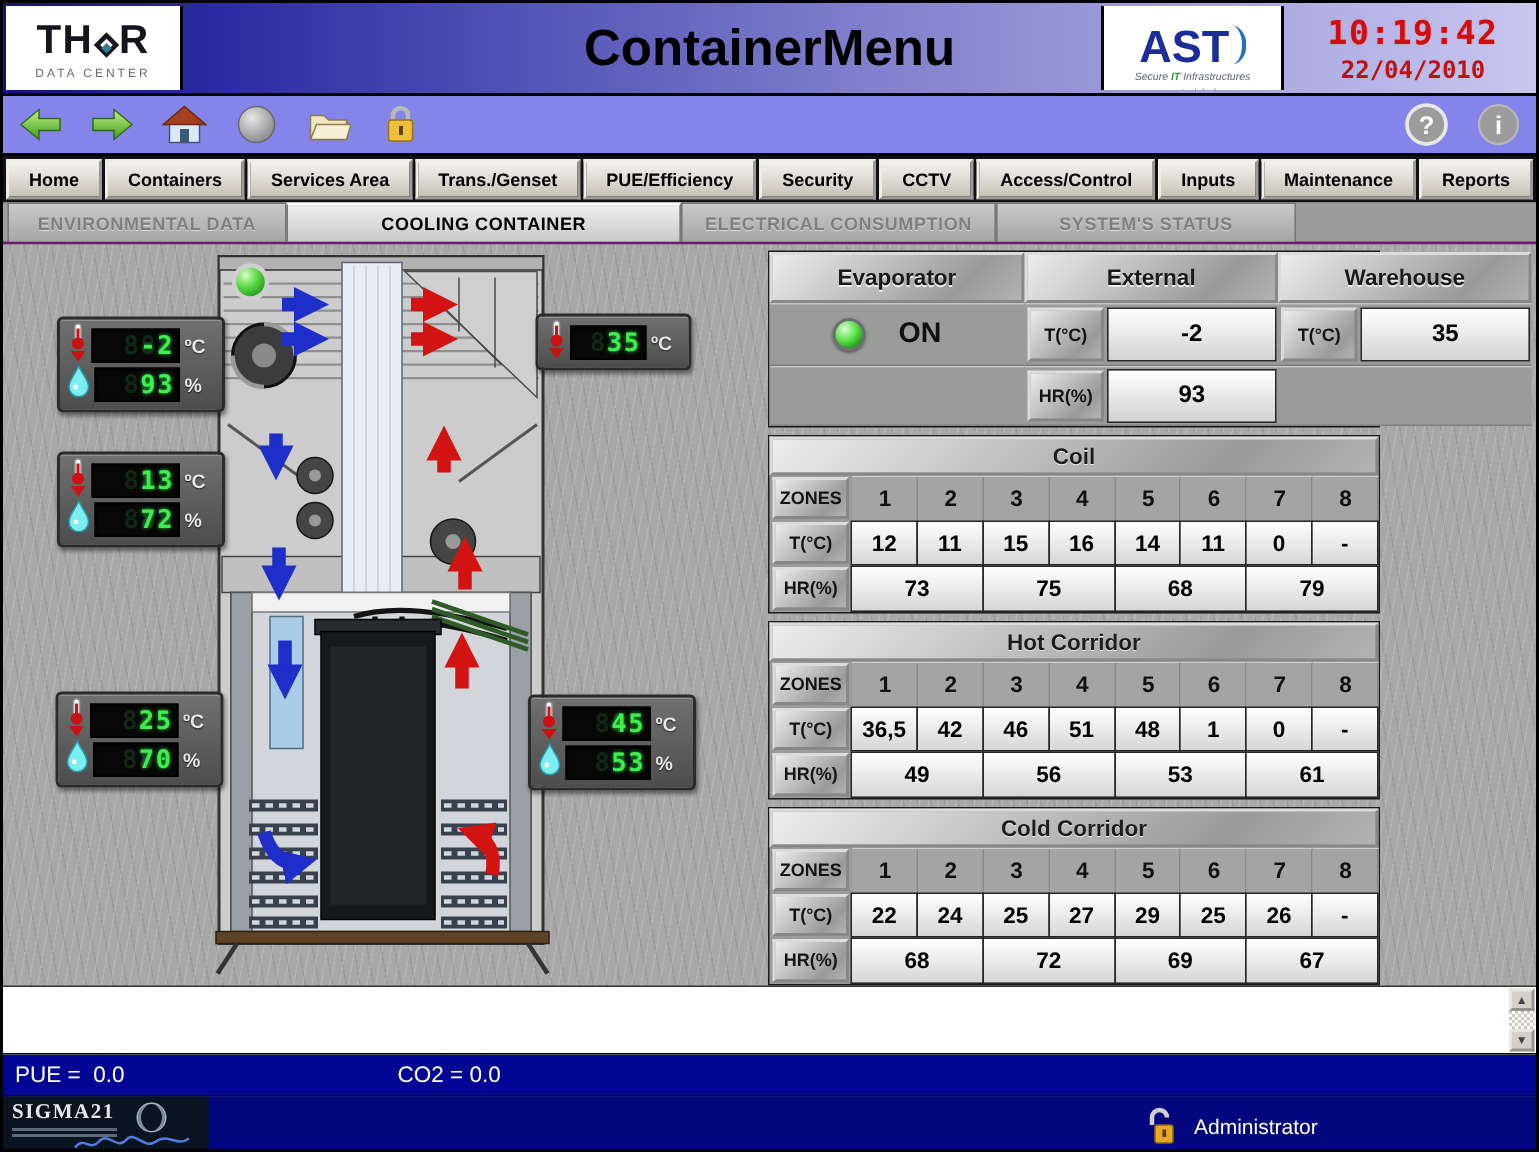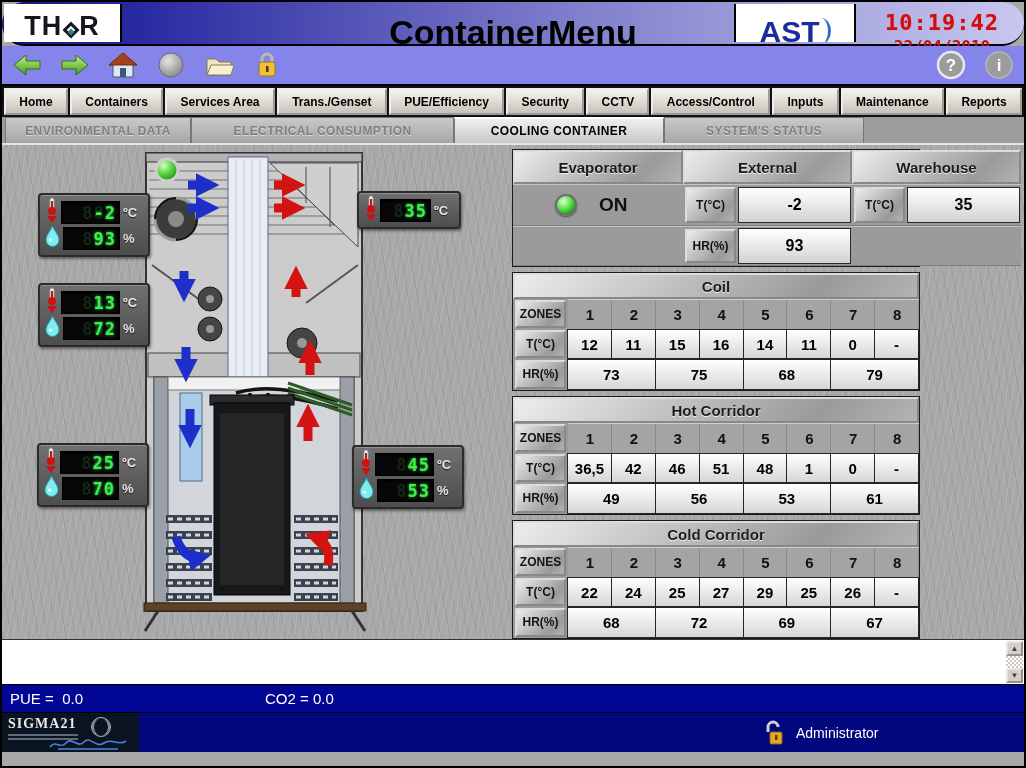--- a/index.html
+++ b/index.html
@@ -1,20 +1,20 @@
 <!DOCTYPE html>
 <html><head>
 <meta charset="utf-8">
 <style>
   html,body{margin:0;padding:0;background:#555;}
   *{box-sizing:border-box;font-family:"Liberation Sans",sans-serif;}
   .page{position:relative;width:1026px;height:768px;border:2px solid #000;background:#a8a8a8;overflow:hidden;}
 
   
-  .titlebar{position:relative;height:44px;background:linear-gradient(90deg,#14147a 0%,#2b2ba2 14%,#7d7dcb 55%,#c7c7ef 100%);border-bottom:2px solid #000;border-radius:26px;}
+  .titlebar{position:relative;height:62px;background:linear-gradient(90deg,#14147a 0%,#2b2ba2 14%,#7d7dcb 55%,#c7c7ef 100%);border-bottom:2px solid #000;}
   .brand-card{position:absolute;left:2px;top:2px;bottom:2px;width:118px;background:#fff;border-right:2px solid #000;text-align:center;padding-top:10px;}
   .brand-line{font-size:27px;font-weight:900;color:#15151f;letter-spacing:1px;line-height:24px;}
   .diamond{display:inline-block;width:12px;height:12px;border:3px solid #15151f;transform:rotate(45deg);margin:0 2px 0 3px;position:relative;top:1px;}
   .diamond::after{content:"";position:absolute;left:2px;top:2px;width:5px;height:5px;background:#2d7f92;}
   .brand-sub{font-size:8px;letter-spacing:2px;color:#6a6a6a;margin-top:6px;}
   .title-center{position:absolute;left:0;right:0;top:11px;text-align:center;font-size:34px;font-weight:bold;color:#000;}
   .ast-card{position:absolute;right:168px;top:2px;bottom:2px;width:122px;background:#fff;border-left:2px solid #000;border-right:2px solid #000;text-align:center;padding-top:13px;overflow:hidden;}
   .ast-name{font-size:30px;font-weight:900;color:#1b2d9a;line-height:30px;}
   .ast-arc{display:inline-block;width:10px;height:26px;border-right:3px solid #2a6fc4;border-radius:0 100% 100% 0/0 50% 50% 0;margin-left:1px;vertical-align:-2px;}
   .ast-tag{font-size:7px;font-style:italic;color:#55617a;margin-top:1px;}
@@ -27,21 +27,21 @@
   
   .toolbar{position:relative;height:40px;background:#8484ea;border-bottom:2px solid #000;display:flex;align-items:center;gap:18px;padding:0 10px;}
   .tbtn{width:30px;height:28px;display:flex;align-items:center;justify-content:center;cursor:pointer;}
   .toolbar .spacer{flex:1;}
 
   
   .menubar{display:flex;height:31px;background:#121212;gap:2px;padding:2px 2px;}
   .menu-btn{flex:1 1 auto;display:flex;align-items:center;justify-content:center;font-size:12px;font-weight:bold;color:#000;background:linear-gradient(#f4f2ee 0%,#dcd9d1 55%,#c6c2b8 100%);border:2px outset #efede8;padding:0 5px;white-space:nowrap;cursor:pointer;}
 
   
-  .tabbar{display:flex;height:28px;background:#9c9c9c;padding-left:3px;border-bottom:2px solid #e5e5e5;}
+  .tabbar{display:flex;height:28px;background:#9c9c9c;padding-left:3px;border-bottom:2px solid #701a75;}
   .tab{display:flex;align-items:center;justify-content:center;font-size:12px;font-weight:bold;letter-spacing:.4px;color:#7f7f7f;background:linear-gradient(#c9c9c9,#a6a6a6);border:1px solid #777;border-bottom:none;text-shadow:0 1px 0 #d8d8d8;cursor:pointer;}
   .tab:nth-child(1){width:186px;}
   .tab:nth-child(2){width:263px;}
   .tab:nth-child(3){width:210px;}
   .tab:nth-child(4){width:200px;}
   .tab.active{color:#000;background:linear-gradient(#efefef,#c9c9c9);border-top:2px solid #fff;text-shadow:none;}
 
   
   .content{position:relative;height:495px;border-bottom:1px solid #333;background-color:#a8a8a8;
     background-image:repeating-linear-gradient(100deg,rgba(255,255,255,.13) 0 1px,transparent 1px 6px),
@@ -188,22 +188,22 @@
       <div class="menu-btn">Security</div>
       <div class="menu-btn">CCTV</div>
       <div class="menu-btn">Access/Control</div>
       <div class="menu-btn">Inputs</div>
       <div class="menu-btn">Maintenance</div>
       <div class="menu-btn">Reports</div>
     </nav>
 
   <div class="tabbar">
       <div class="tab">ENVIRONMENTAL DATA</div>
+      <div class="tab active">COOLING CONTAINER</div>
       <div class="tab">ELECTRICAL CONSUMPTION</div>
-      <div class="tab active">COOLING CONTAINER</div>
       <div class="tab">SYSTEM'S STATUS</div>
     </div>
 
   <main class="content">
 
     <svg class="diagram" width="234" height="490" viewBox="0 0 234 490">
       <defs>
         <marker id="ab" viewBox="0 0 10 10" refX="6" refY="5" markerWidth="2.6" markerHeight="2.6" orient="auto-start-reverse">
             <path d="M0,0 L10,5 L0,10 z" fill="#1d2ec9"></path>
           </marker>

